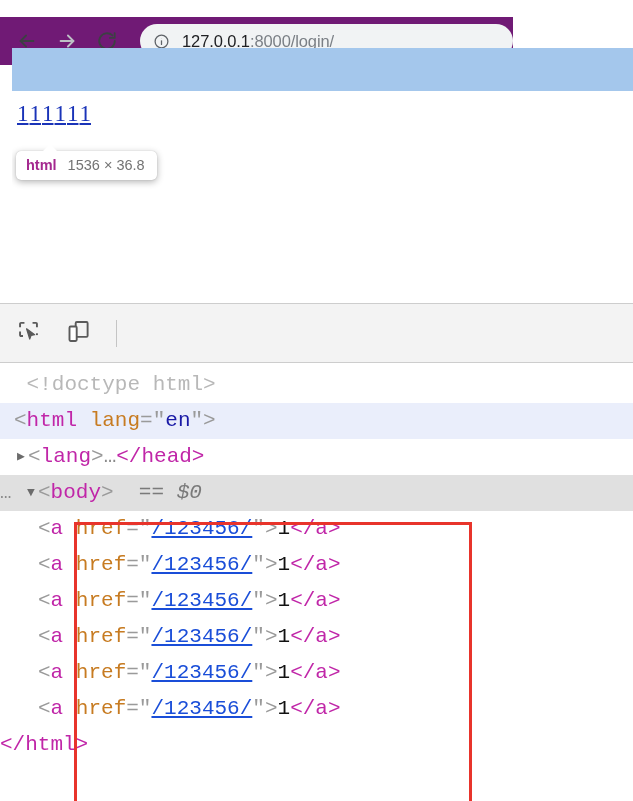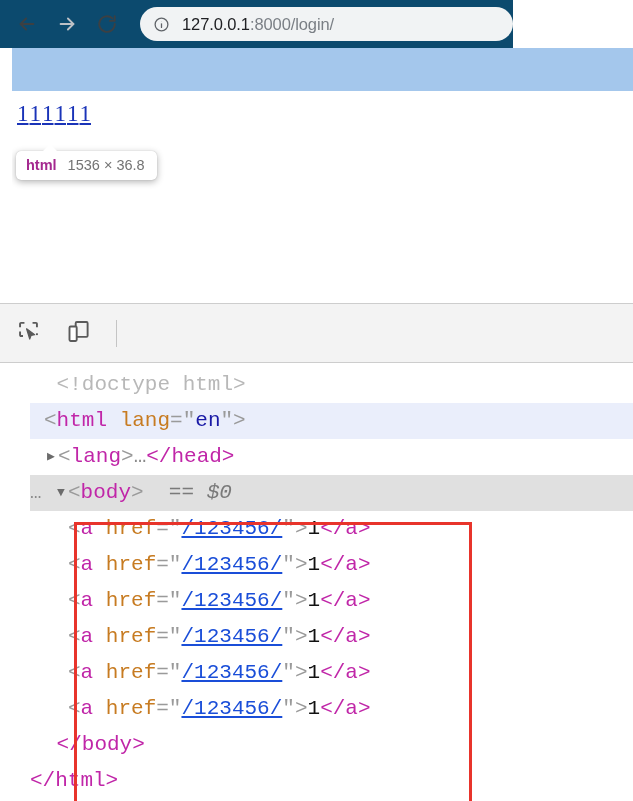--- a/index.html
+++ b/index.html
@@ -6,22 +6,22 @@
   html, body {
     width: 633px; height: 801px;
     background: #ffffff;
     font-family: "Liberation Sans", sans-serif;
     overflow: hidden;
   }
   .screen { position: relative; width: 633px; height: 801px; background: #fff; }
 
   
   .browser-bar {
-    position: absolute; left: 0; top: 0; width: 513px; height: 48px;
-    background: #0c4a6e; display: flex; align-items: center;
+    position: absolute; left: 0; top: 17px; width: 513px; height: 48px;
+    background: #701a75; display: flex; align-items: center;
   }
   .nav-btn {
     width: 34px; height: 34px; margin-left: 6px;
     display: flex; align-items: center; justify-content: center;
     border-radius: 50%; flex: 0 0 auto;
   }
   .nav-btn:first-child { margin-left: 10px; }
   .nav-btn svg { display: block; }
 
   .omnibox {
@@ -110,21 +110,21 @@
     content: ""; position: absolute; left: 0; right: 0; bottom: 0;
     height: 4px; background: #1a73e8;
   }
 
   
   .dom-tree {
     position: relative; width: 633px; height: 438px;
     background: #ffffff;
     font-family: "Liberation Mono", monospace;
     font-size: 21px; line-height: 36px;
-    padding-top: 4px; overflow: hidden; padding-left: 30px;
+    padding-top: 4px; overflow: hidden;
   }
   .dom-row { position: relative; height: 36px; white-space: nowrap; }
   .dom-row.hl-html { background: #eaeefb; }
   .dom-row.hl-body { background: #e0e0e0; }
 
   .tok { font-family: "Liberation Mono", monospace; }
   .t-br   { color: #9a9a9a; }           
   .t-tag  { color: #c026a8; }           
   .t-attr { color: #c77b21; }           
   .t-eq   { color: #9a9a9a; }
@@ -280,24 +280,20 @@
       </div>
 
       <div class="dom-row">
         <span class="sp-l2"></span><span class="tok t-br">&lt;</span><span class="tok t-tag">a</span><span class="tok"> </span><span class="tok t-attr">href</span><span class="tok t-eq">=</span><span class="tok t-quote">"</span><span class="tok t-link">/123456/</span><span class="tok t-quote">"</span><span class="tok t-br">&gt;</span><span class="tok t-text">1</span><span class="tok t-tag">&lt;/a&gt;</span>
       </div>
 
       <div class="dom-row">
         <span class="sp-l2"></span><span class="tok t-br">&lt;</span><span class="tok t-tag">a</span><span class="tok"> </span><span class="tok t-attr">href</span><span class="tok t-eq">=</span><span class="tok t-quote">"</span><span class="tok t-link">/123456/</span><span class="tok t-quote">"</span><span class="tok t-br">&gt;</span><span class="tok t-text">1</span><span class="tok t-tag">&lt;/a&gt;</span>
       </div>
 
-      <div class="dom-row">
-        <span class="sp-l1"></span>
-        <span class="tok t-tag">&lt;/body&gt;</span>
-      </div>
 
       <div class="dom-row">
         <span class="tok t-tag">&lt;/html&gt;</span>
       </div>
 
       <div class="annot-box"></div>
     </div>
   </div>
 </div>
 

